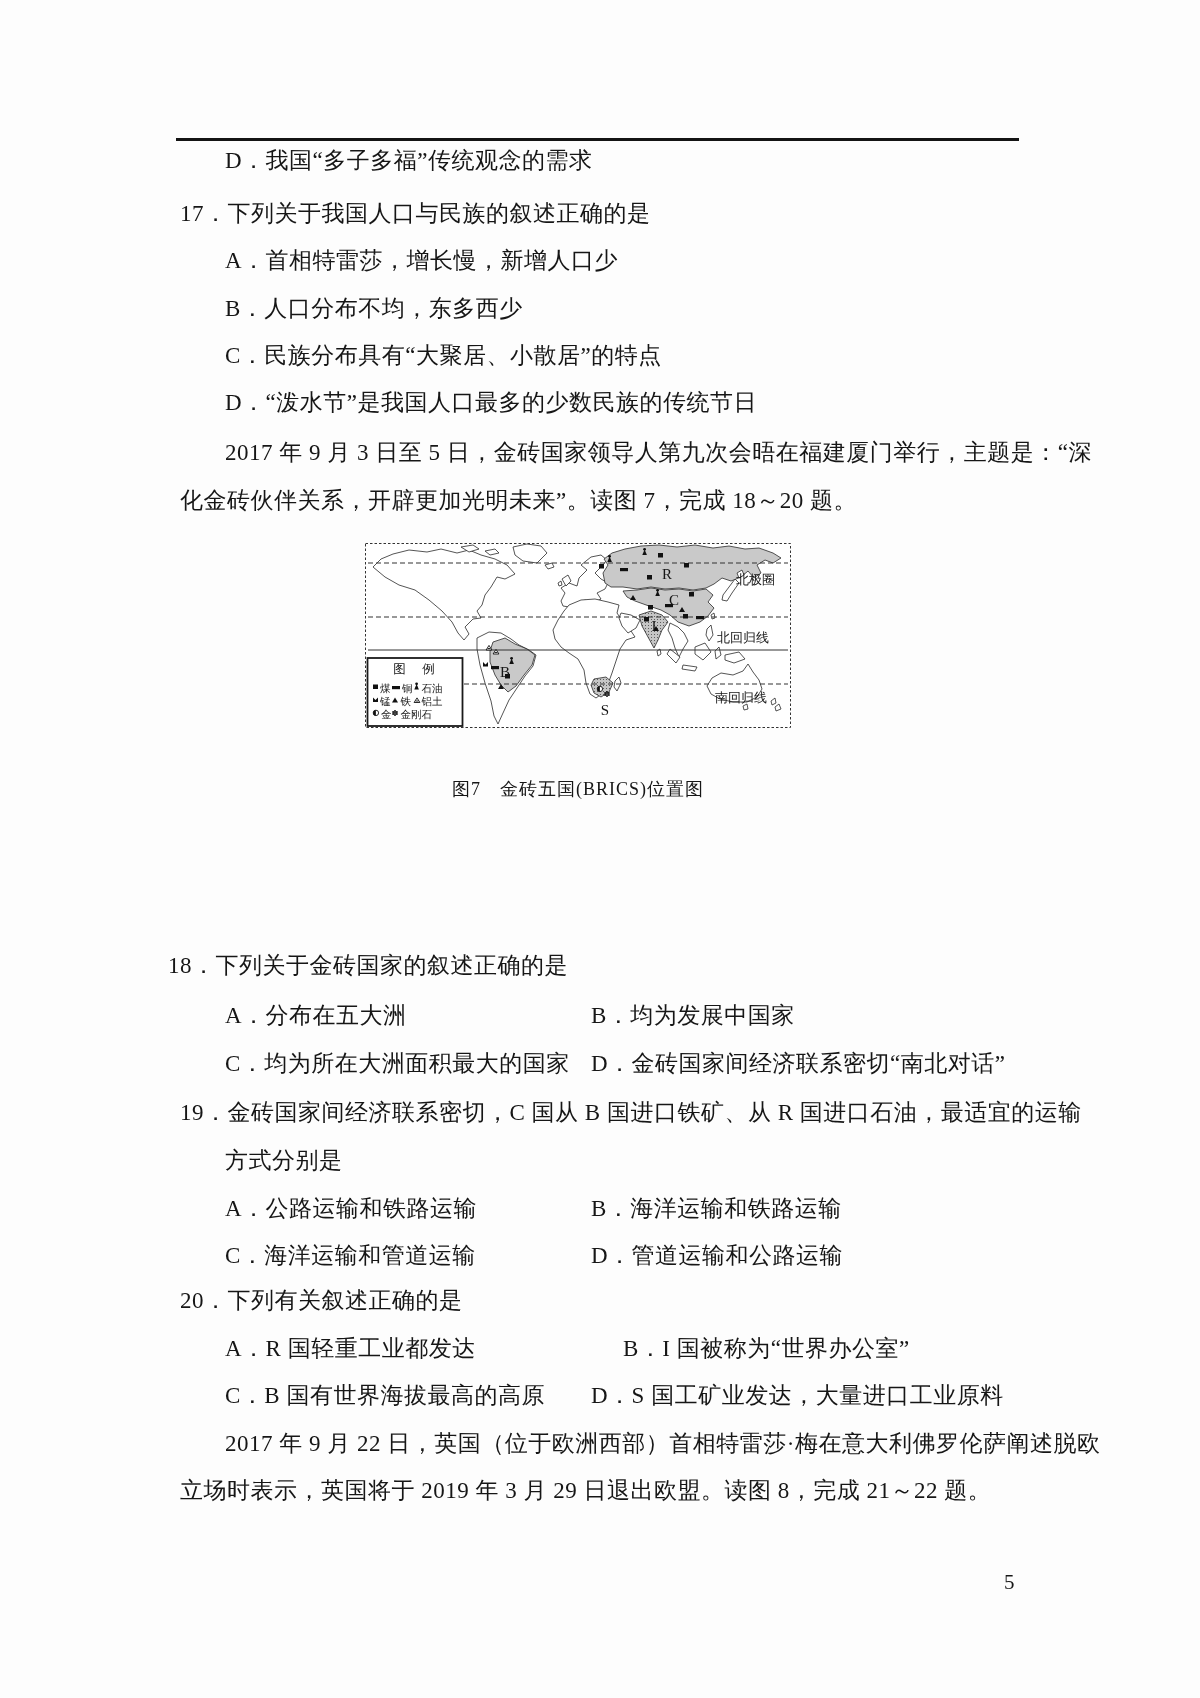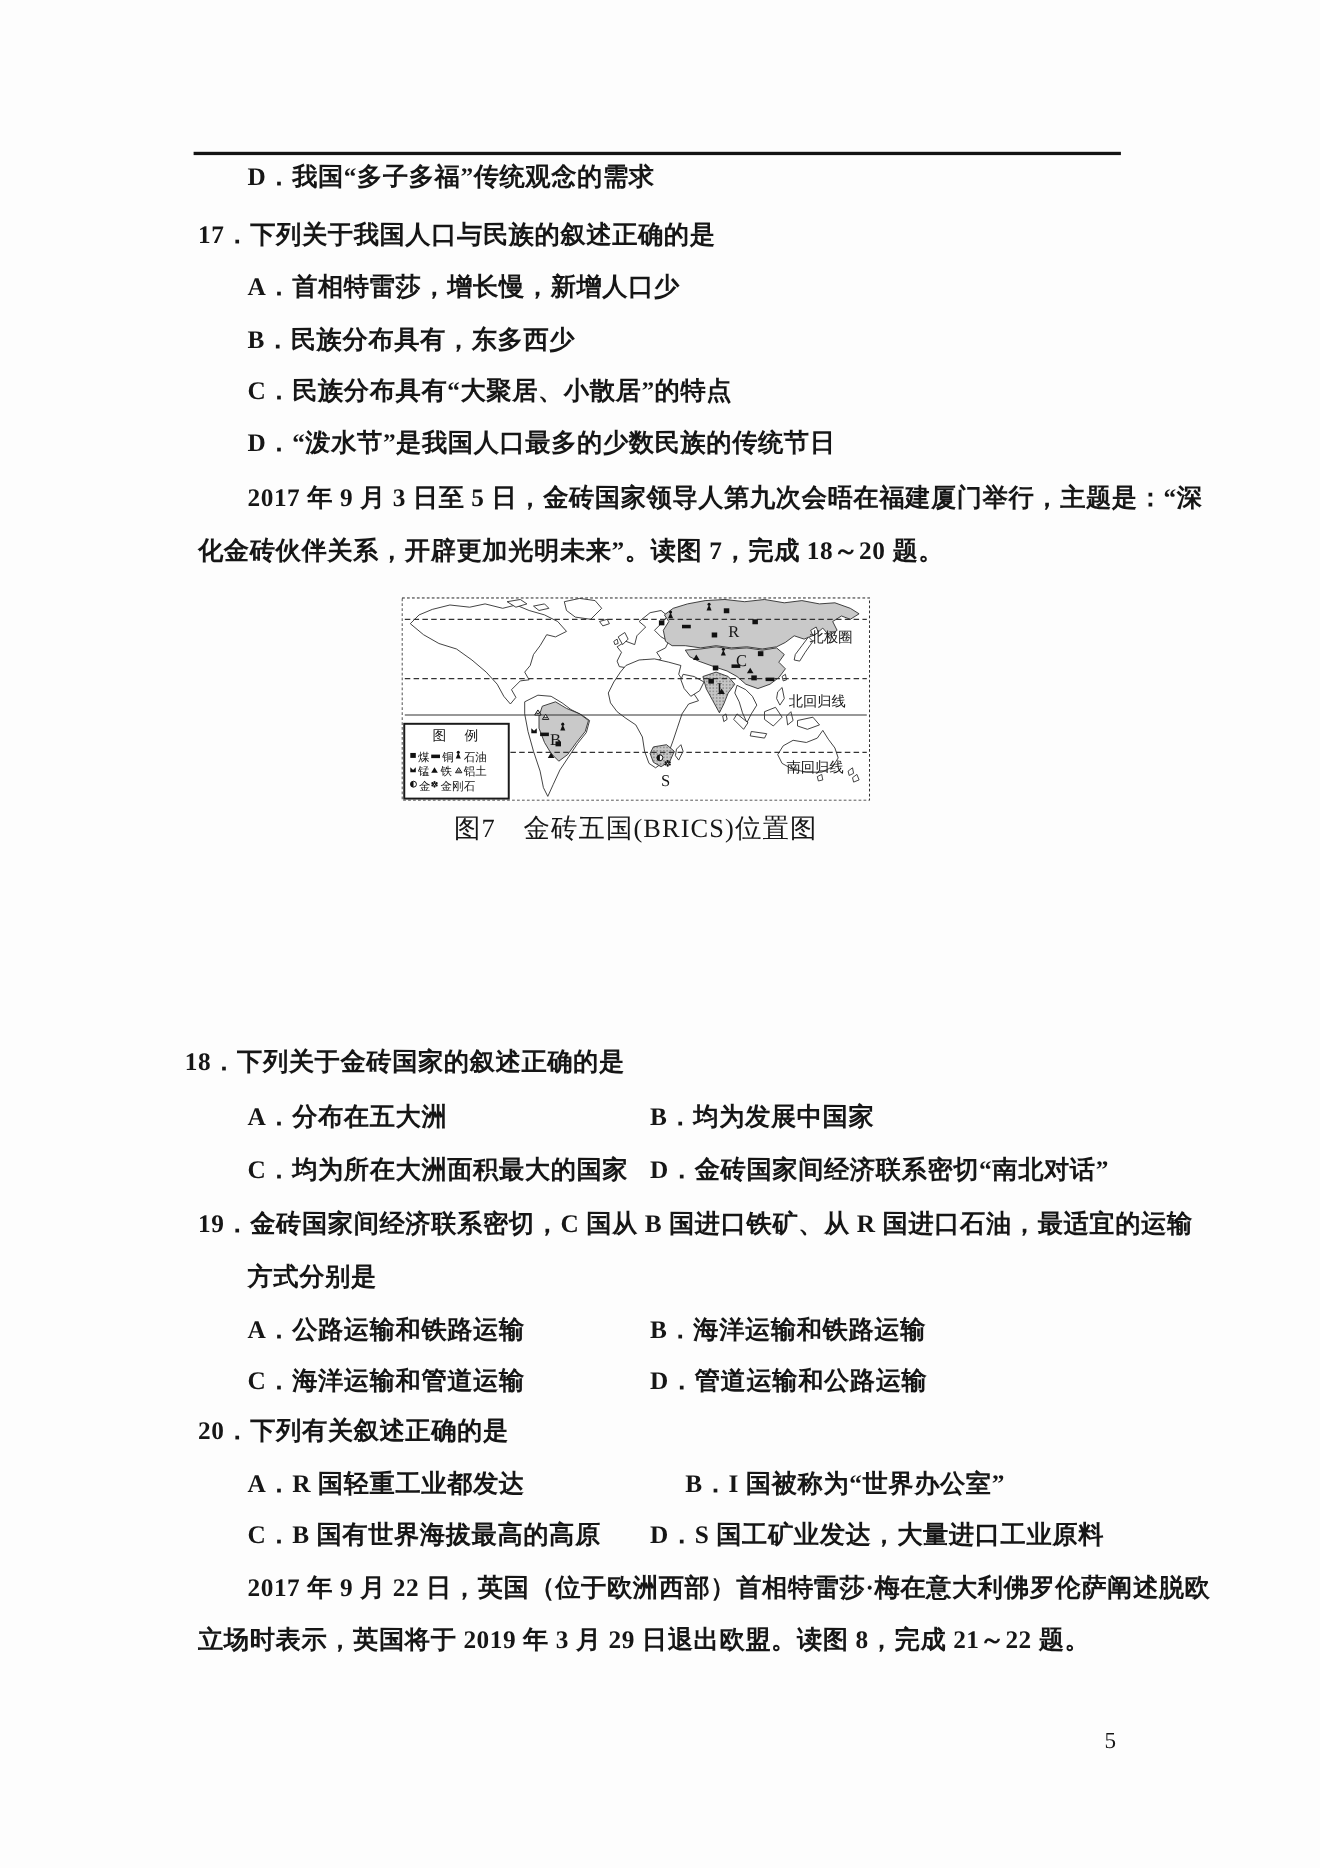--- a/index.html
+++ b/index.html
@@ -3,50 +3,50 @@
 <meta charset="utf-8">
 <style>
   html,body{margin:0;padding:0;}
   body{
     width:1200px;height:1698px;position:relative;background:#fdfdfd;
     font-family:"Liberation Serif","DejaVu Serif",serif;color:#161616;
     overflow:hidden;
   }
   .t{
     position:absolute;white-space:nowrap;
-    font-size:23px;line-height:30px;letter-spacing:0.5px;font-weight:bold;
+    font-size:23px;line-height:30px;letter-spacing:0.5px;
   }
   .top-rule{
     position:absolute;left:176px;top:138px;width:843px;height:3px;
     background:#141414;
   }
   .fig-caption{
-    position:absolute;left:365px;top:737px;width:426px;
-    text-align:center;font-size:24px;letter-spacing:1px;white-space:nowrap;
+    position:absolute;left:365px;top:777px;width:426px;
+    text-align:center;font-size:18px;letter-spacing:1px;white-space:nowrap;
   }
   .page-num{
     position:absolute;left:1004px;top:1570px;font-size:21px;
   }
   .map-wrap{position:absolute;left:365px;top:543px;width:426px;height:185px;}
   svg text{font-family:"Liberation Serif","DejaVu Serif",serif;fill:#161616;}
   .lat-label{font-size:13px;}
   .country-letter{font-size:15px;}
   .legend-title{font-size:12.5px;letter-spacing:2px;}
   .legend-label{font-size:10.5px;}
 </style>
 </head>
 <body>
 
 <div class="top-rule"></div>
 
 <div class="t" style="top:146px;left:225px">D．我国“多子多福”传统观念的需求</div>
 
 <div class="t" style="top:199px;left:180px">17．下列关于我国人口与民族的叙述正确的是</div>
 <div class="t" style="top:246px;left:225px">A．首相特雷莎，增长慢，新增人口少</div>
-<div class="t" style="top:294px;left:225px">B．民族分布具有，东多西少</div>
+<div class="t" style="top:294px;left:225px">B．人口分布不均，东多西少</div>
 <div class="t" style="top:341px;left:225px">C．民族分布具有“大聚居、小散居”的特点</div>
 <div class="t" style="top:388px;left:225px">D．“泼水节”是我国人口最多的少数民族的传统节日</div>
 
 <div class="t" style="top:438px;left:225px">2017 年 9 月 3 日至 5 日，金砖国家领导人第九次会晤在福建厦门举行，主题是：“深</div>
 <div class="t" style="top:486px;left:180px">化金砖伙伴关系，开辟更加光明未来”。读图 7，完成 18～20 题。</div>
 
 <div class="map-wrap">
 <svg viewBox="0 0 426 185" width="426" height="185">
   <defs>
     <pattern id="stipple" width="3" height="3" patternUnits="userSpaceOnUse">

